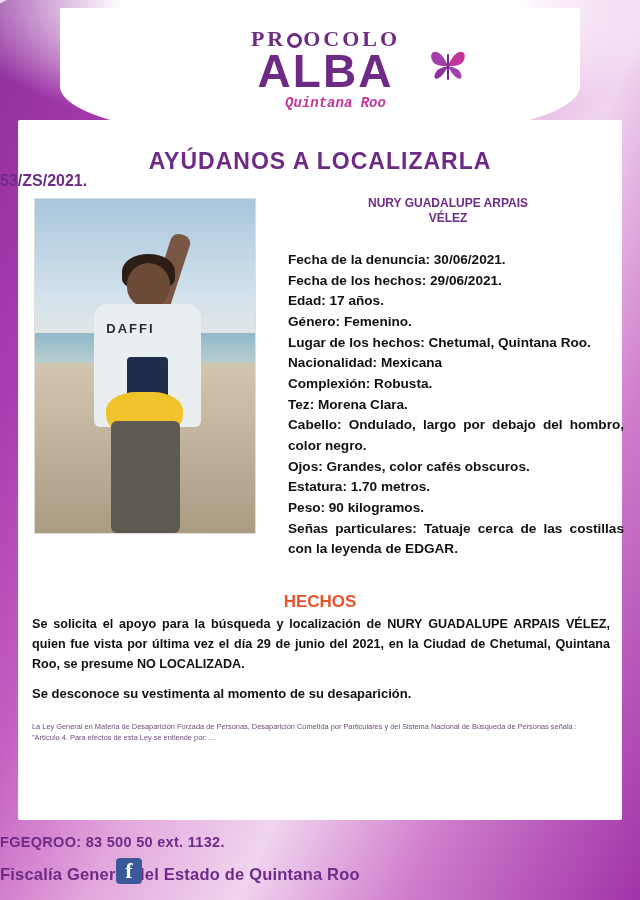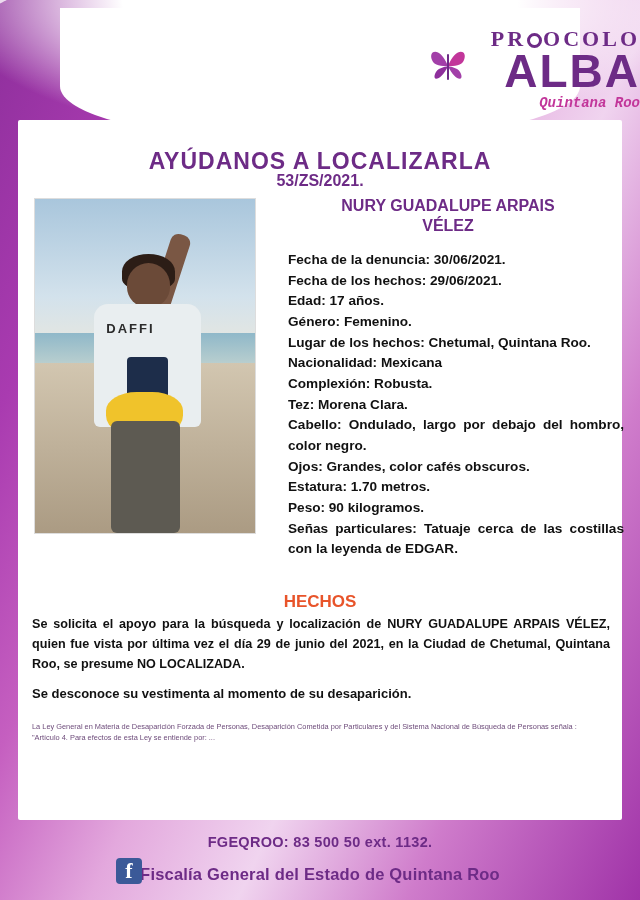--- a/index.html
+++ b/index.html
@@ -70,21 +70,21 @@
   .white-top-fade {
     position: absolute;
     left: 60px; top: 8px; width: 520px; height: 130px;
     background: #ffffff;
     border-radius: 0 0 40% 40%;
   }
 
   
   .logo {
     position: absolute; left: 0; right: 0; top: 26px;
-    text-align: right;
+    text-align: center;
     z-index: 5;
     margin-left: 11px;
   }
   .logo .proto {
     font-family: "Liberation Serif", serif;
     font-weight: bold;
     font-size: 22px;
     letter-spacing: 3px;
     color: #6d2b86;
     position: relative;
@@ -126,21 +126,20 @@
   
   .ayudanos {
     position: absolute; left: 0; right: 0; top: 148px;
     text-align: center;
     font-size: 23px; font-weight: bold; letter-spacing: 1px;
     color: #6d2b86;
     z-index: 5;
   }
   .folio {
     position: absolute; left: 0; right: 0; top: 172px;
-    text-align: center;
     font-size: 16px; font-weight: bold;
     color: #6d2b86;
     z-index: 5;
   }
 
   
   .photo {
     position: absolute;
     left: 34px; top: 198px; width: 222px; height: 336px;
     border: 1px solid #ddd;
@@ -171,21 +170,21 @@
   .ph-pants { position:absolute; left:22%; top:62%; width:54%; height:38%;
     background:#5d5a52; border-radius:6px; }
   .ph-yellow { position:absolute; left:18%; top:52%; width:60%; height:16%;
     background:#f0c32b; border-radius:40% 40% 50% 50%; }
 
   
   .name {
     position: absolute; left: 272px; top: 196px; width: 352px;
     text-align: center;
     color: #6d2b86;
-    font-size: 16px; font-weight: bold; line-height: 1.25;
+    font-size: 12px; font-weight: bold; line-height: 1.25;
     z-index: 6;
   }
   .fields {
     position: absolute; left: 272px; top: 250px; width: 352px;
     z-index: 6;
   }
   .fields .row {
     font-size: 13.6px; font-weight: bold; color: #111;
     line-height: 1.52;
     text-align: justify;
@@ -218,21 +217,21 @@
   .legal {
     position: absolute; left: 32px; top: 722px; width: 580px;
     font-size: 7.4px; color: #6d4b7a; line-height: 1.45;
     z-index: 6;
   }
   .legal .l-bold { font-weight: bold; }
 
   
   .footer {
     position: absolute; left: 0; right: 0; bottom: 16px;
-    text-align: center; z-index: 7;
+    z-index: 7;
   }
   .footer .tel {
     font-size: 14.5px; font-weight: bold; color: #6d2b86; letter-spacing: .3px;
   }
   .footer .fisc {
     font-size: 16.5px; font-weight: bold; color: #6d2b86;
     letter-spacing: .2px; margin-top: 15px;
   }
   .fb {
     position: absolute; left: 116px; bottom: 16px;

